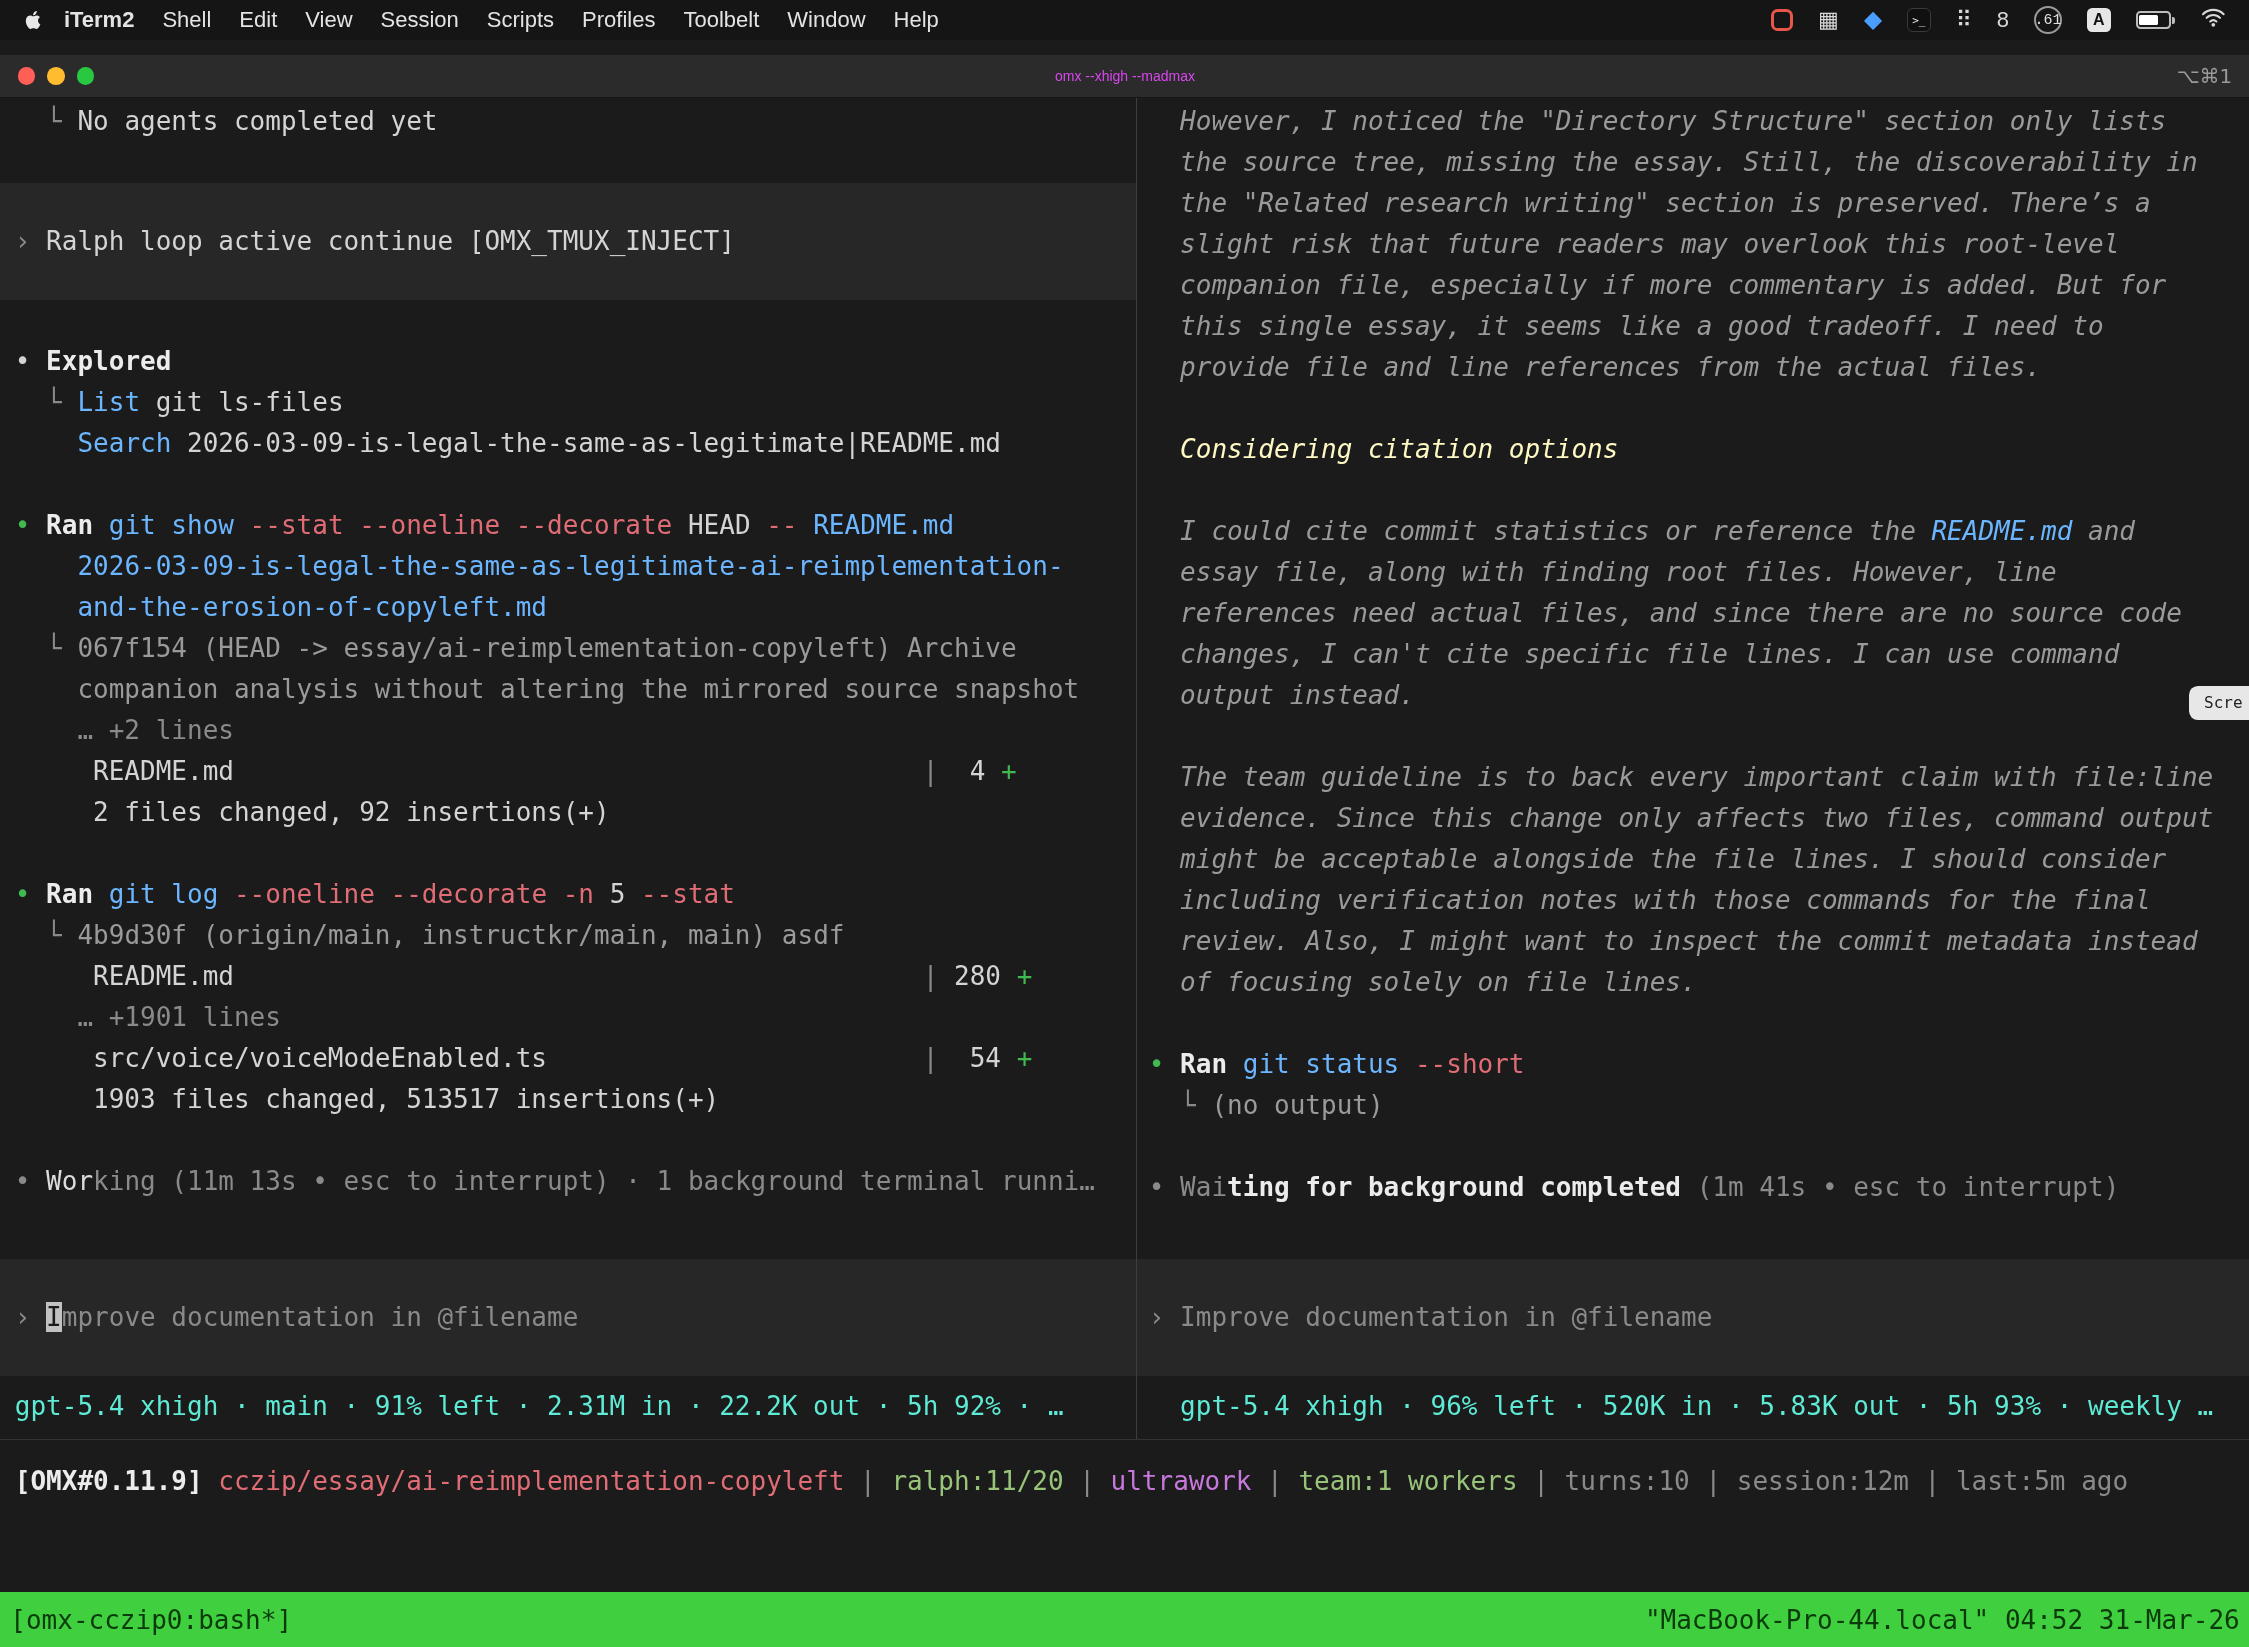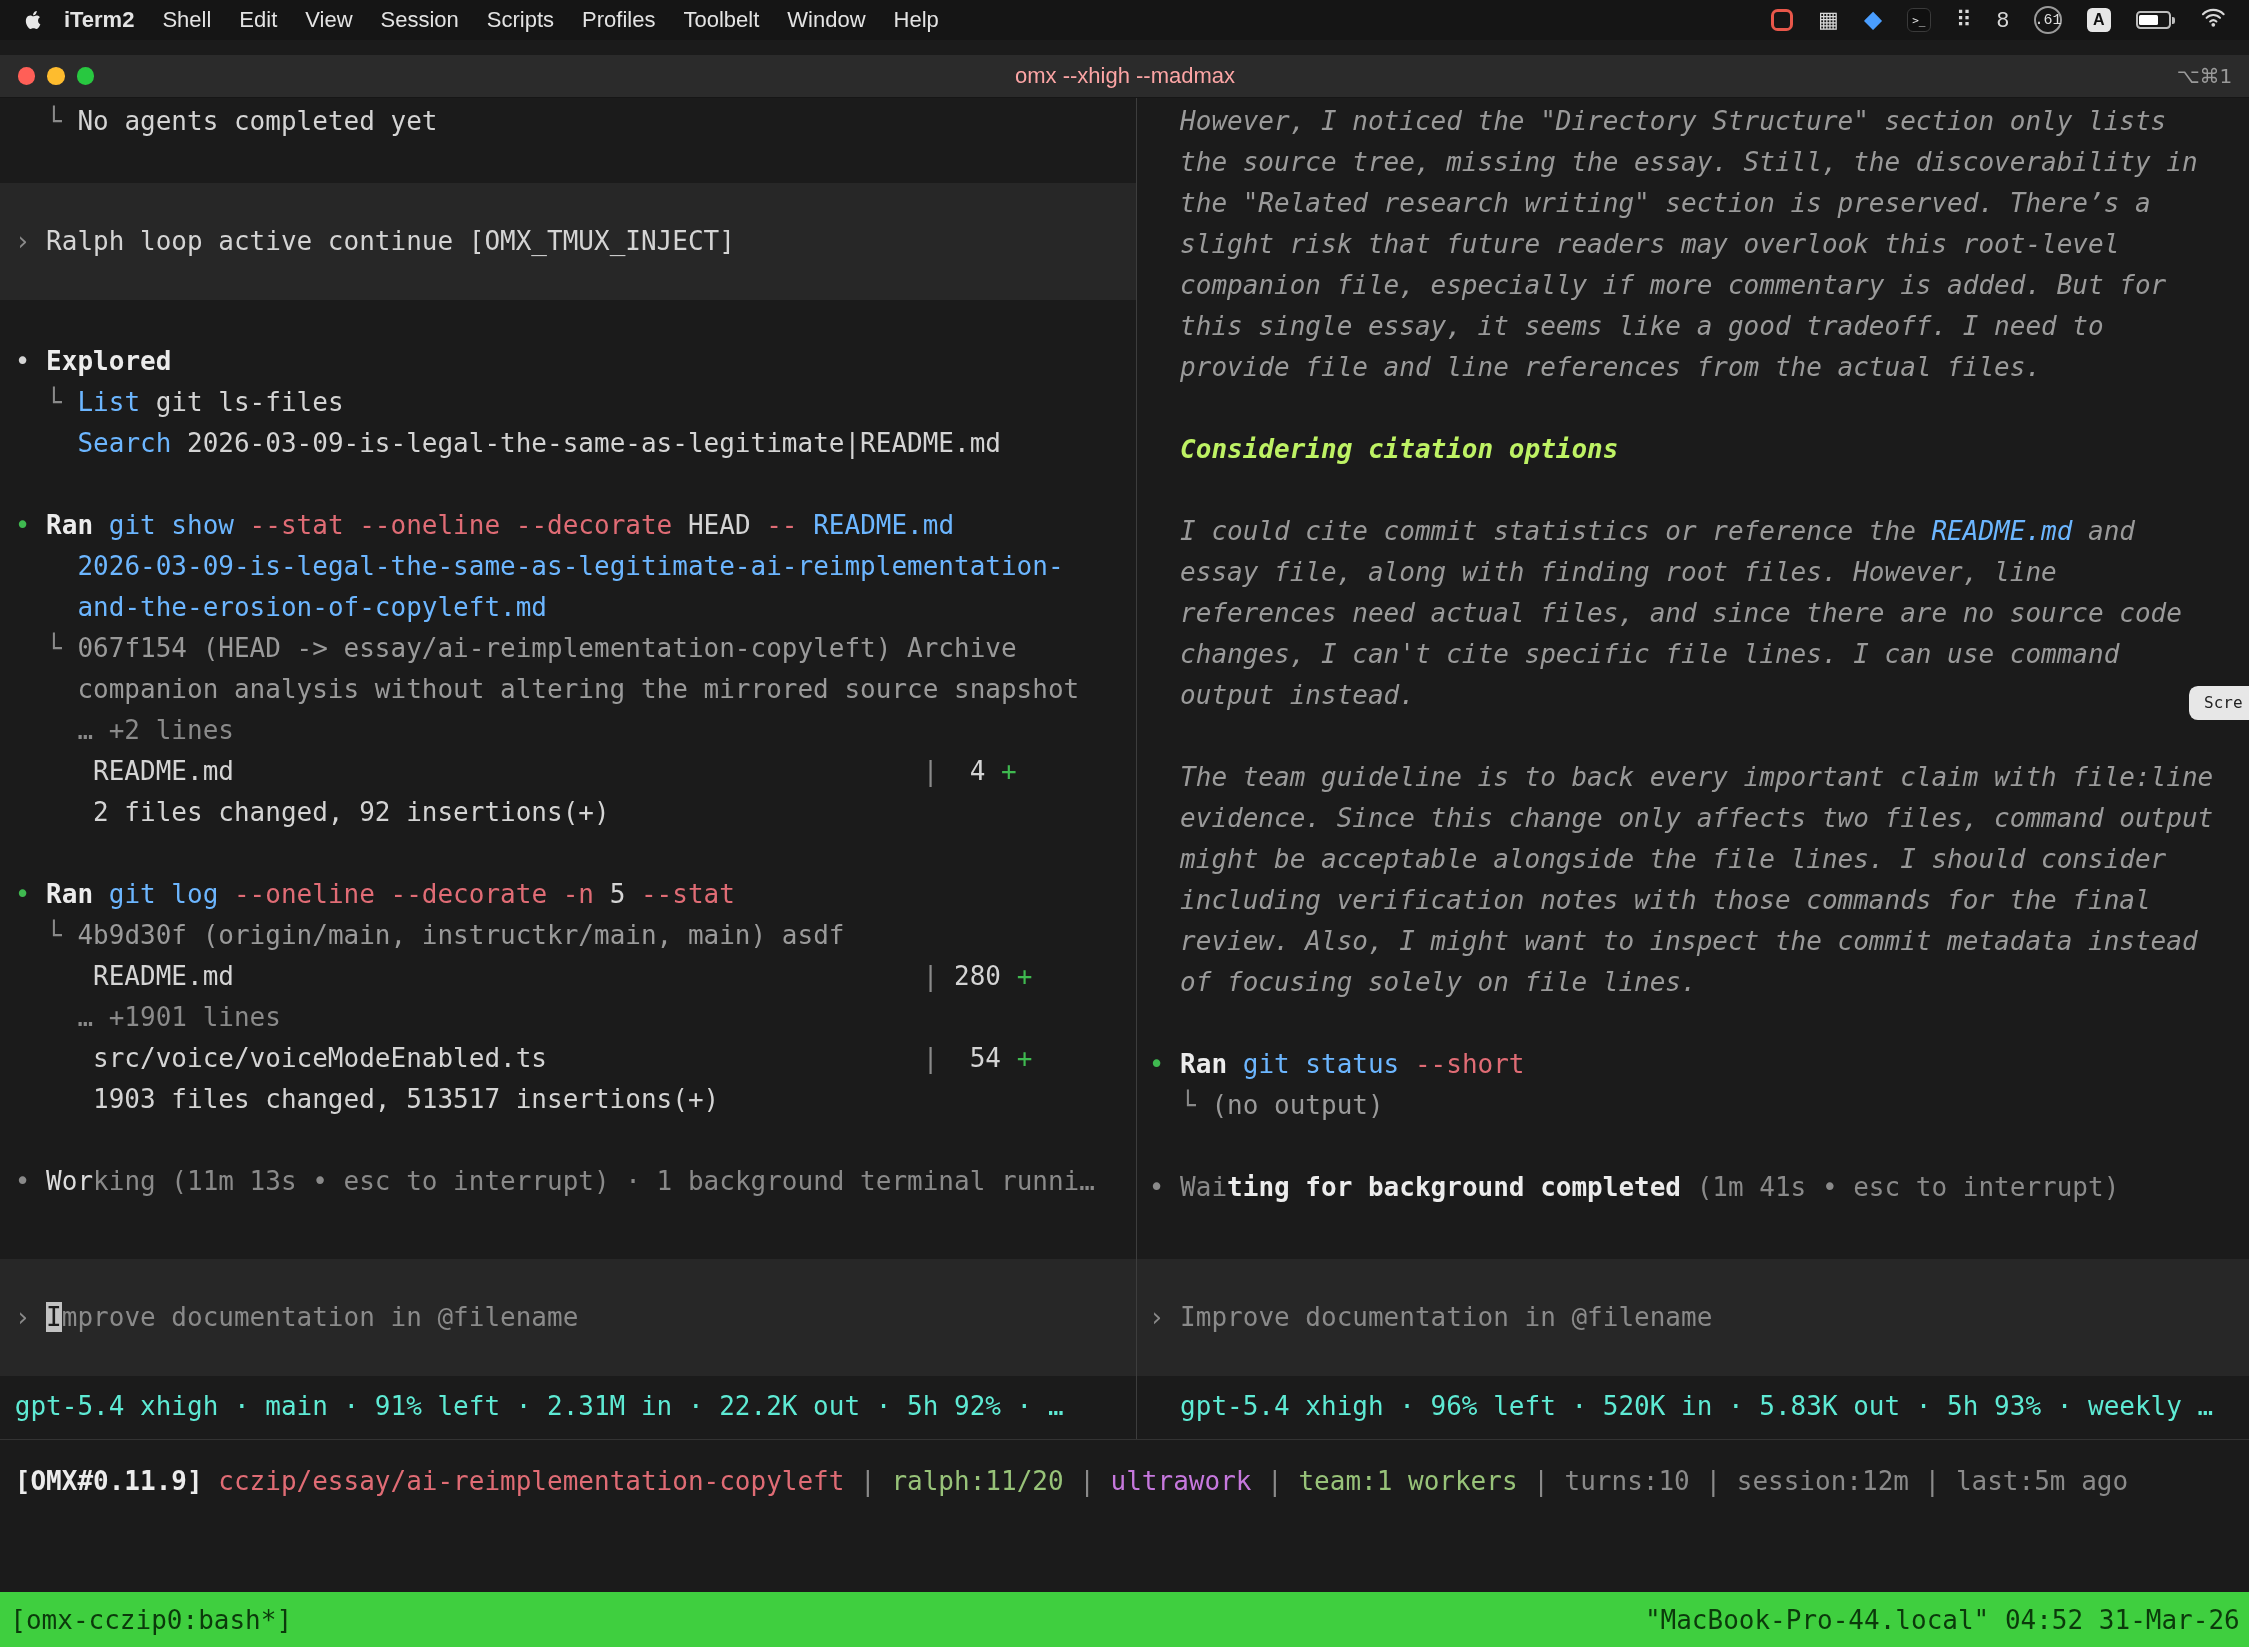--- a/index.html
+++ b/index.html
@@ -20,21 +20,21 @@
   .gauge i{font-style:normal;font-size:15px;color:#e0e0e0;font-family:Liberation Mono, monospace}
   .abox{width:23.6px;height:23.6px;background:#e6e6e6;color:#111;border-radius:5.2px;display:flex;align-items:center;justify-content:center;font-weight:bold;font-size:16px}
   .batt{position:relative;width:35px;height:17.7px;border:2.2px solid #bdbdbd;border-radius:4.4px;margin-right:4.4px}
   .batt::after{content:"";position:absolute;right:-6.6px;top:3.7px;width:3.7px;height:7.4px;background:#bdbdbd;border-radius:0 2.2px 2.2px 0}
   .batt .fill{position:absolute;left:1.5px;top:1.5px;bottom:1.5px;width:62%;background:#ffffff;border-radius:1.5px}
 
   
   .titlebar{position:absolute;top:55px;left:0;right:0;height:43px;background:#2b2b2b;display:flex;align-items:center;padding:0 17.7px;z-index:9;border-bottom:0.7px solid #161616}
   .tl{width:17.7px;height:17.7px;border-radius:50%;margin-right:11.8px;flex:none}
   .tl.red{background:#ff5f57}.tl.yellow{background:#febc2e}.tl.green{background:#28c840}
-  .wtitle{position:absolute;left:0;right:0;text-align:center;color:#fca5a5;font-size:22px;font-family:"Liberation Sans",sans-serif;pointer-events:none}
+  .wtitle{position:absolute;left:0;right:0;text-align:center;color:#d946ef;font-size:14px;font-family:"Liberation Sans",sans-serif;pointer-events:none}
   .wshortcut{margin-left:auto;color:#9a9a9a;font-size:20px;z-index:1;font-family:"DejaVu Sans",sans-serif}
 
   
   .term{position:absolute;top:97px;left:0;right:0;bottom:0;background:#1b1b1b;font-size:26px;line-height:41px;color:#d4d4d4}
   .panes{display:flex;height:1343px;border-bottom:1.5px solid #333333}
   .pane{display:flex;flex-direction:column;overflow:hidden}
   .pane.left{width:1137px;padding:4.4px 0 11.8px 14.8px;border-right:1.5px solid #3d3d3d;flex:none}
   .pane.right{flex:1;padding:4.4px 0 11.8px 11.8px}
   .tline{white-space:pre;height:41px;flex:none;overflow:hidden}
   .tgap{height:41px;flex:none}
@@ -52,21 +52,21 @@
   .c-gray{color:#9a9a9a}
   .c-blue{color:#6cb6ff}
   .c-red{color:#e06c75}
   .c-green{color:#3fb950}
   .c-green2{color:#98c379}
   .c-mag{color:#c678dd}
   .c-bw{color:#ececec;font-weight:bold}
   .c-shb{color:#dcdcdc}
   .c-cur{background:#c2c2c2;color:#1b1b1b}
   .c-it{color:#9a9a9a;font-style:italic}
-  .c-itb{color:#bef264;font-style:italic;font-weight:bold}
+  .c-itb{color:#fef9c3;font-style:italic;font-weight:normal}
   .c-itblue{color:#6cb6ff;font-style:italic}
 
   
   .omxline{padding:20.7px 14.8px 0;white-space:pre;height:62px;overflow:hidden}
   .tmuxbar{position:absolute;left:0;right:0;bottom:0;height:56px;background:#3fcf3f;color:#0b3a0b;display:flex;align-items:center;justify-content:space-between;padding:0 10.3px;white-space:pre;font-size:26px}
 
   
   .screpill{position:absolute;top:686px;right:0;background:#e7e7e7;color:#222;font-size:16px;line-height:1;padding:8.9px 7.4px 8.9px 14.8px;border-radius:8.9px 0 0 8.9px;z-index:20;font-family:"DejaVu Sans Mono",monospace}
 </style>
 </head>

